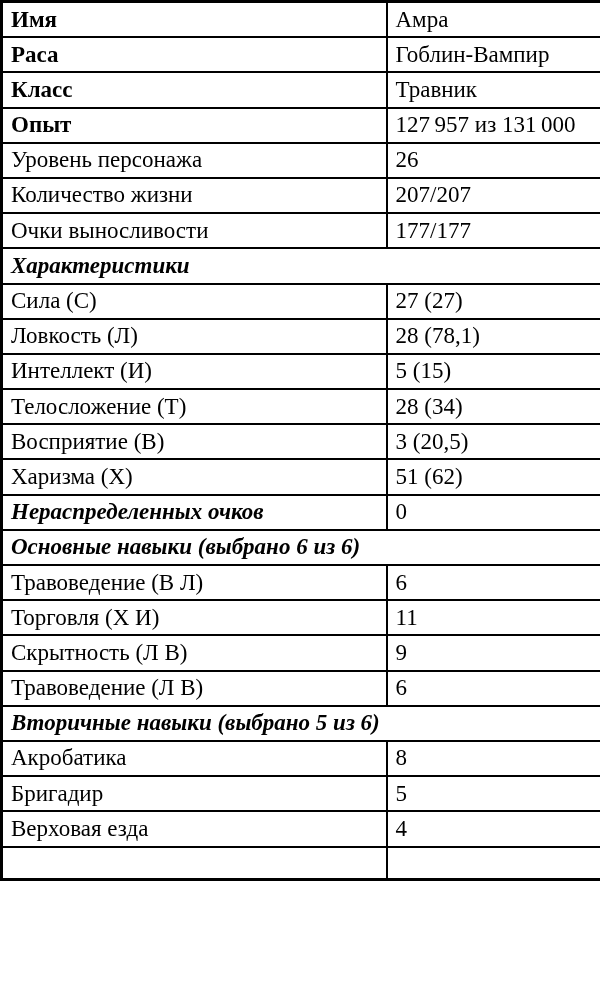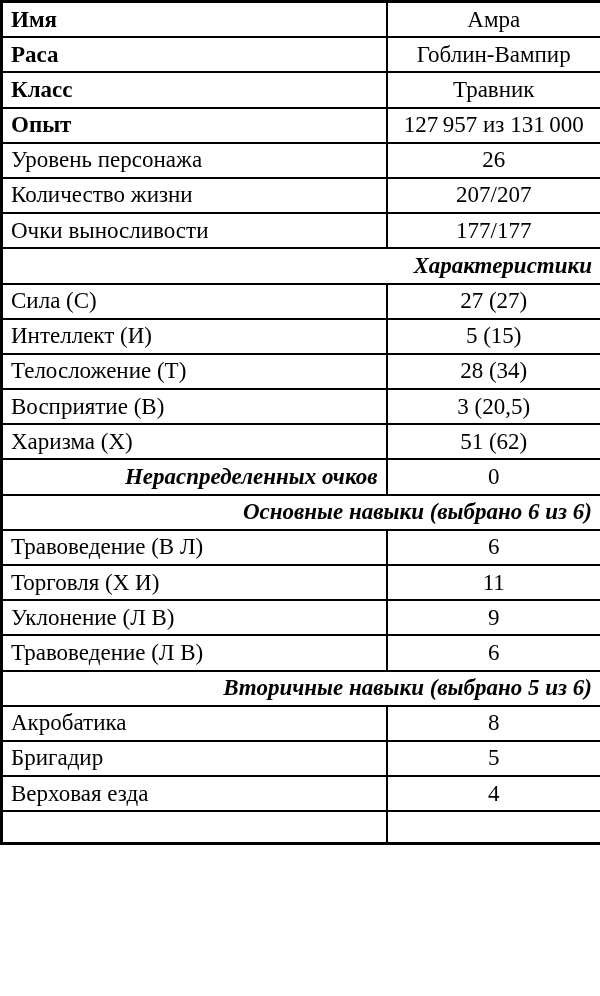--- a/index.html
+++ b/index.html
@@ -28,26 +28,26 @@
   table.sheet td {
     border: 2px solid #000000;
     height: 33.2px;
     padding: 0 8px;
     vertical-align: middle;
     line-height: 1.05;
     overflow: hidden;
     white-space: nowrap;
   }
   td.lbl { text-align: left; }
-  td.val { text-align: center; }
+  td.val { text-align: left; }
   td.b   { font-weight: bold; }
   td.sec {
     font-weight: bold;
     font-style: italic;
-    text-align: right;
+    text-align: left;
   }
   tr.partial td {
     height: 30px;
     border-bottom: none;
   }
 </style>
 </head>
 <body>
 
 <div class="viewport">
@@ -86,20 +86,24 @@
         <td class="val">177/177</td>
       </tr>
       <tr>
         <td class="sec" colspan="2">Характеристики</td>
       </tr>
       <tr>
         <td class="lbl">Сила (С)</td>
         <td class="val">27 (27)</td>
       </tr>
       <tr>
+        <td class="lbl">Ловкость (Л)</td>
+        <td class="val">28 (78,1)</td>
+      </tr>
+      <tr>
         <td class="lbl">Интеллект (И)</td>
         <td class="val">5 (15)</td>
       </tr>
       <tr>
         <td class="lbl">Телосложение (Т)</td>
         <td class="val">28 (34)</td>
       </tr>
       <tr>
         <td class="lbl">Восприятие (В)</td>
         <td class="val">3 (20,5)</td>
@@ -117,21 +121,21 @@
       </tr>
       <tr>
         <td class="lbl">Травоведение (В Л)</td>
         <td class="val">6</td>
       </tr>
       <tr>
         <td class="lbl">Торговля (Х И)</td>
         <td class="val">11</td>
       </tr>
       <tr>
-        <td class="lbl">Уклонение (Л В)</td>
+        <td class="lbl">Скрытность (Л В)</td>
         <td class="val">9</td>
       </tr>
       <tr>
         <td class="lbl">Травоведение (Л В)</td>
         <td class="val">6</td>
       </tr>
       <tr>
         <td class="sec" colspan="2">Вторичные навыки (выбрано 5 из 6)</td>
       </tr>
       <tr>

